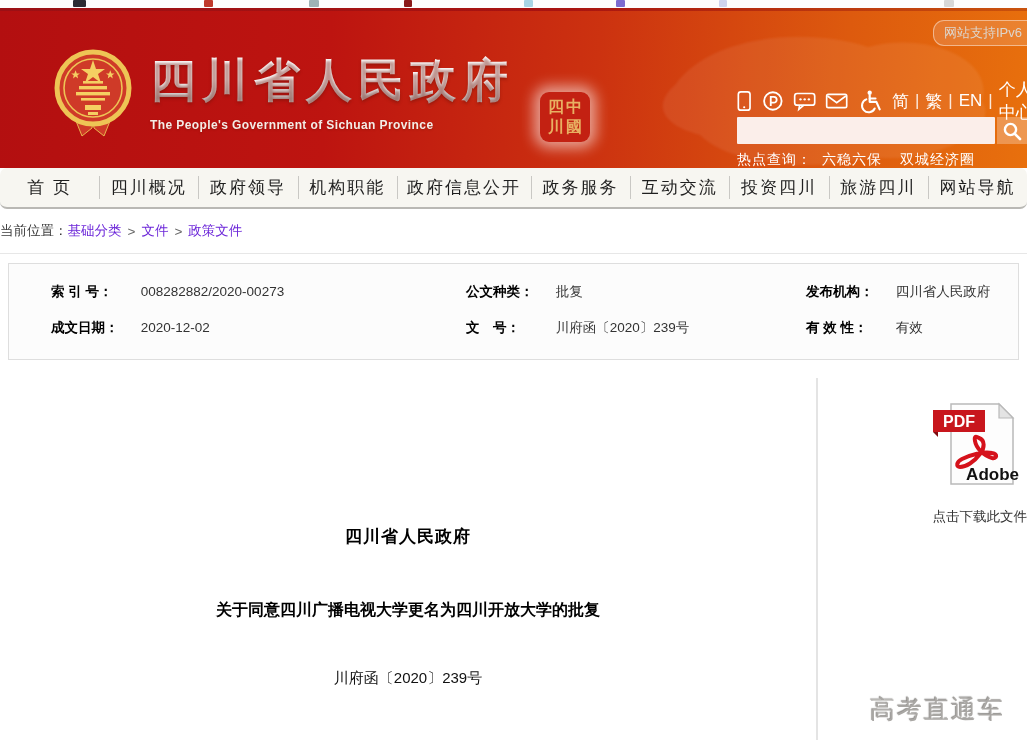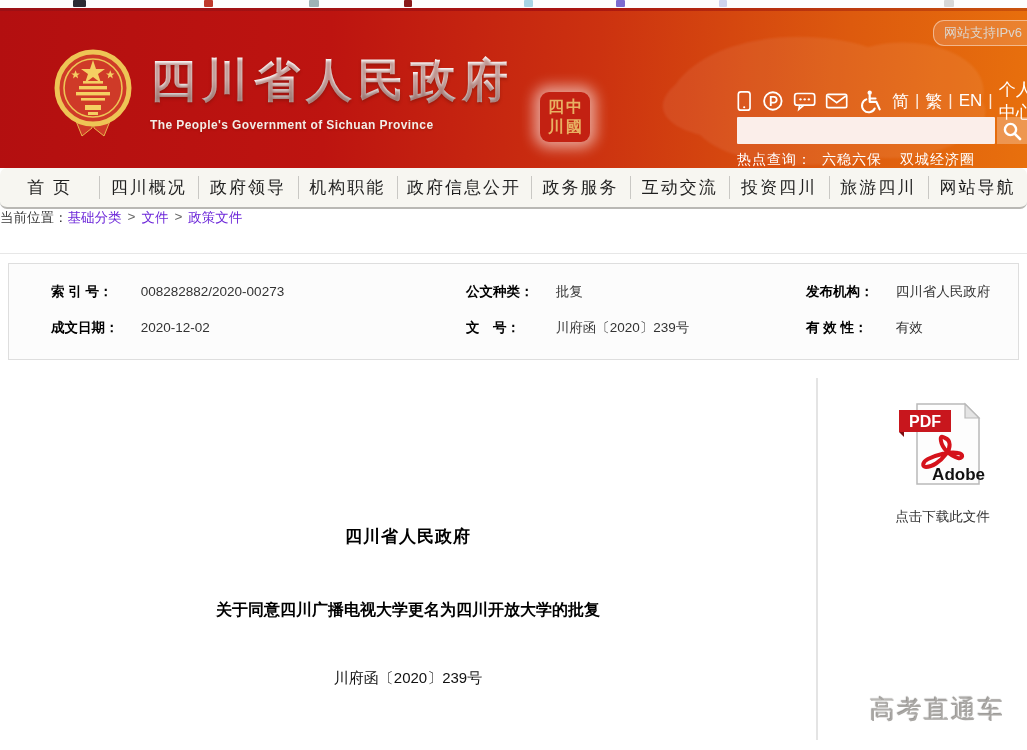--- a/index.html
+++ b/index.html
@@ -56,21 +56,21 @@
   
   .main-nav { height:41px; background:#f7f6f1; border-bottom:2px solid #b9b8b4;
     display:flex; align-items:center;border-radius:7px; }
   .nav-item { flex:1 1 0; text-align:center; font-size:17px; color:#1f1f1f; cursor:pointer;
     letter-spacing:2px; position:relative; padding:4px 0; white-space:nowrap; }
   .nav-item.wide { flex:1.35 1 0; }
   .nav-item + .nav-item::before { content:""; position:absolute; left:0; top:4px; bottom:4px;
     width:1px; background:#c9c8c4; }
 
   
-  .breadcrumb-row { height:45px; display:flex; align-items:flex-start; border-bottom:1px solid #e7e7e7;
+  .breadcrumb-row { height:45px; display:flex; align-items:center; border-bottom:1px solid #e7e7e7;
     font-size:13.5px; color:#3a3a3a; padding-left:0; }
   .breadcrumb-row a { color:#6d28d9; text-decoration:none; cursor:pointer; }
   .crumb-sep { margin:0 6px; color:#666; }
 
   
   .meta-card { margin:9px 8px 0 8px; height:97px; background:#fcfcfc; border:1px solid #dedede;
     display:grid; grid-template-columns:415px 340px 1fr; grid-auto-rows:1fr;
     padding:10px 0 13px 42px; align-items:center; }
   .meta-field { font-size:13.5px; color:#333; white-space:nowrap; }
   .meta-label { font-weight:bold; color:#000; display:inline-block; min-width:72px; }
@@ -79,21 +79,21 @@
   
   .content { position:relative; height:388px; background:#fff; }
   .v-divider { position:absolute; left:816px; top:18px; bottom:8px; width:2px; background:#e4e4e4; }
 
   .doc-body { position:absolute; left:0; top:0; width:816px; text-align:center; }
   .doc-issuer { margin-top:165px; font-size:17px; font-weight:bold; color:#000; letter-spacing:1px; }
   .doc-title { margin-top:52px; font-size:16px; font-weight:bold; color:#000; }
   .doc-number { margin-top:48px; font-size:15px; color:#111; }
 
   .side-panel { position:absolute; left:818px; top:0; width:209px; height:100%; }
-  .pdf-block { margin-top:38px; text-align:center; cursor:pointer;margin-left:40px; }
+  .pdf-block { margin-top:38px; text-align:right; cursor:pointer;margin-left:40px; }
   .pdf-caption { margin-top:14px; font-size:13.5px; color:#333; cursor:pointer; }
   .watermark { position:absolute; right:22px; bottom:22px; font-size:25px; color:#a9a7a4;
     letter-spacing:2px; text-shadow:1px 1px 1px #fff, -1px -1px 1px #8f8d8a; }
 </style>
 </head>
 <body>
 
 <div class="bookmarks-bar" data-interactable="false">
   <div class="bm-frag" data-interactable="false" style="left:73px;width:13px;background:#2b2b33;"></div>
   <div class="bm-frag" data-interactable="false" style="left:204px;width:9px;background:#c0392b;"></div>

